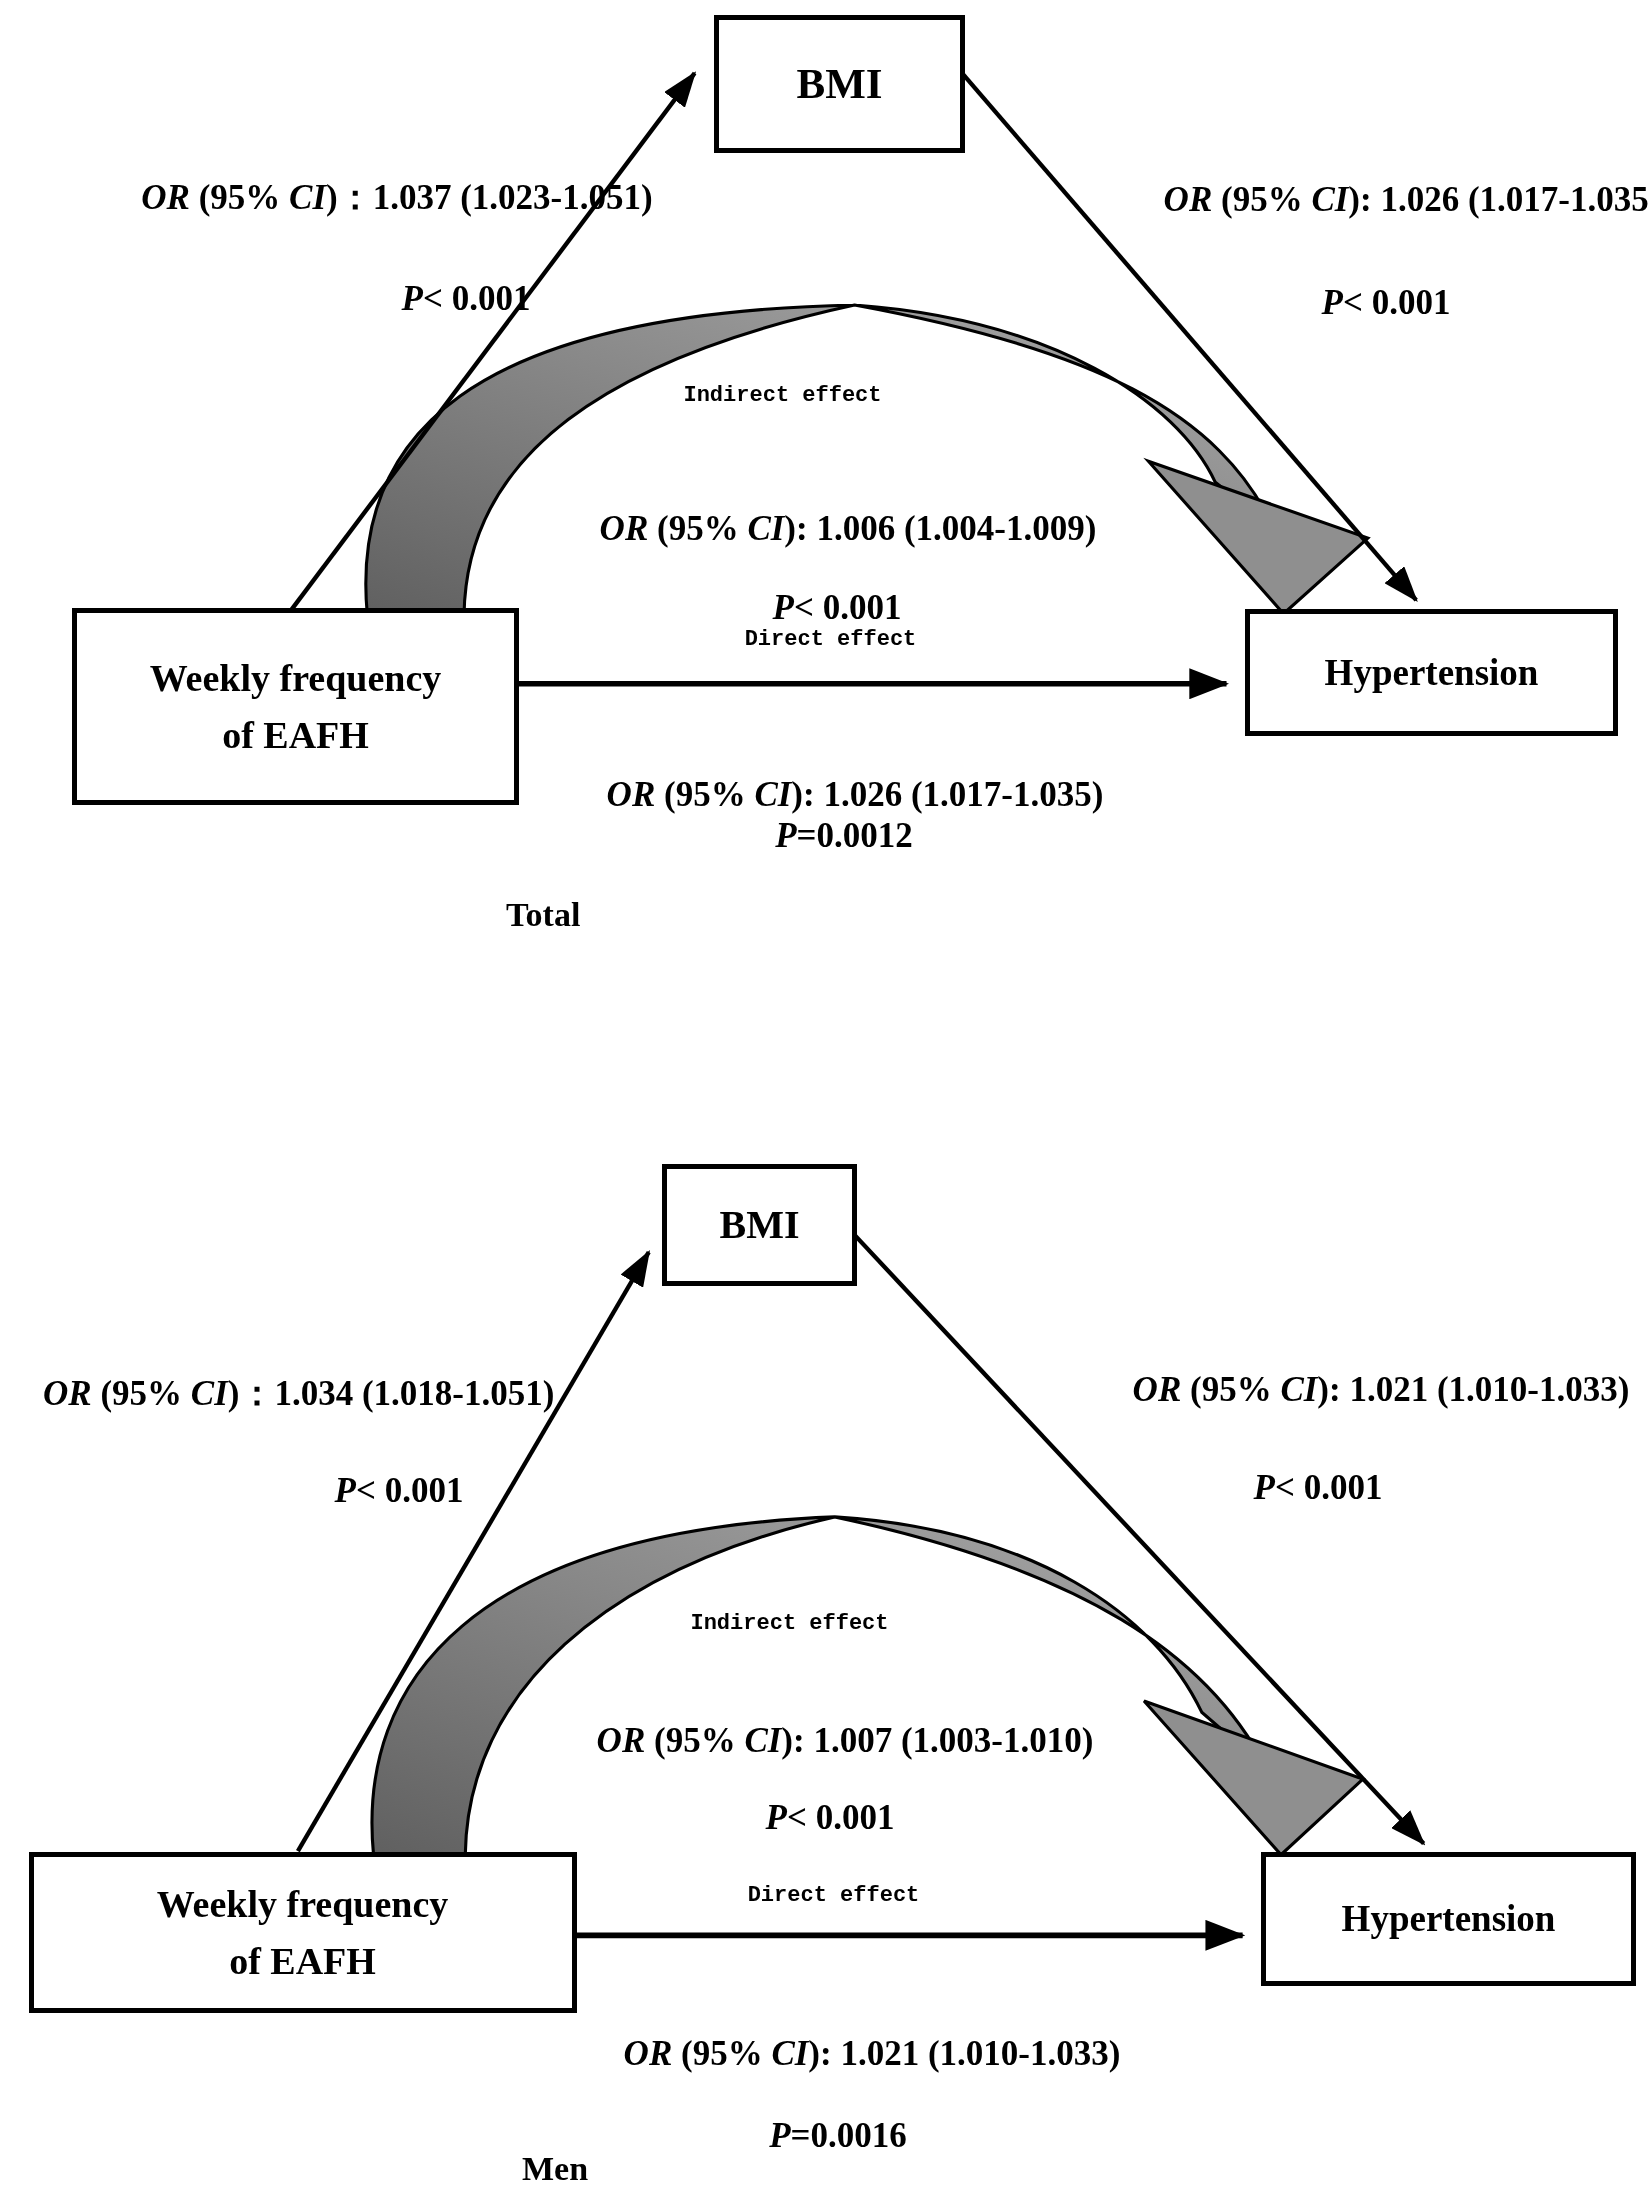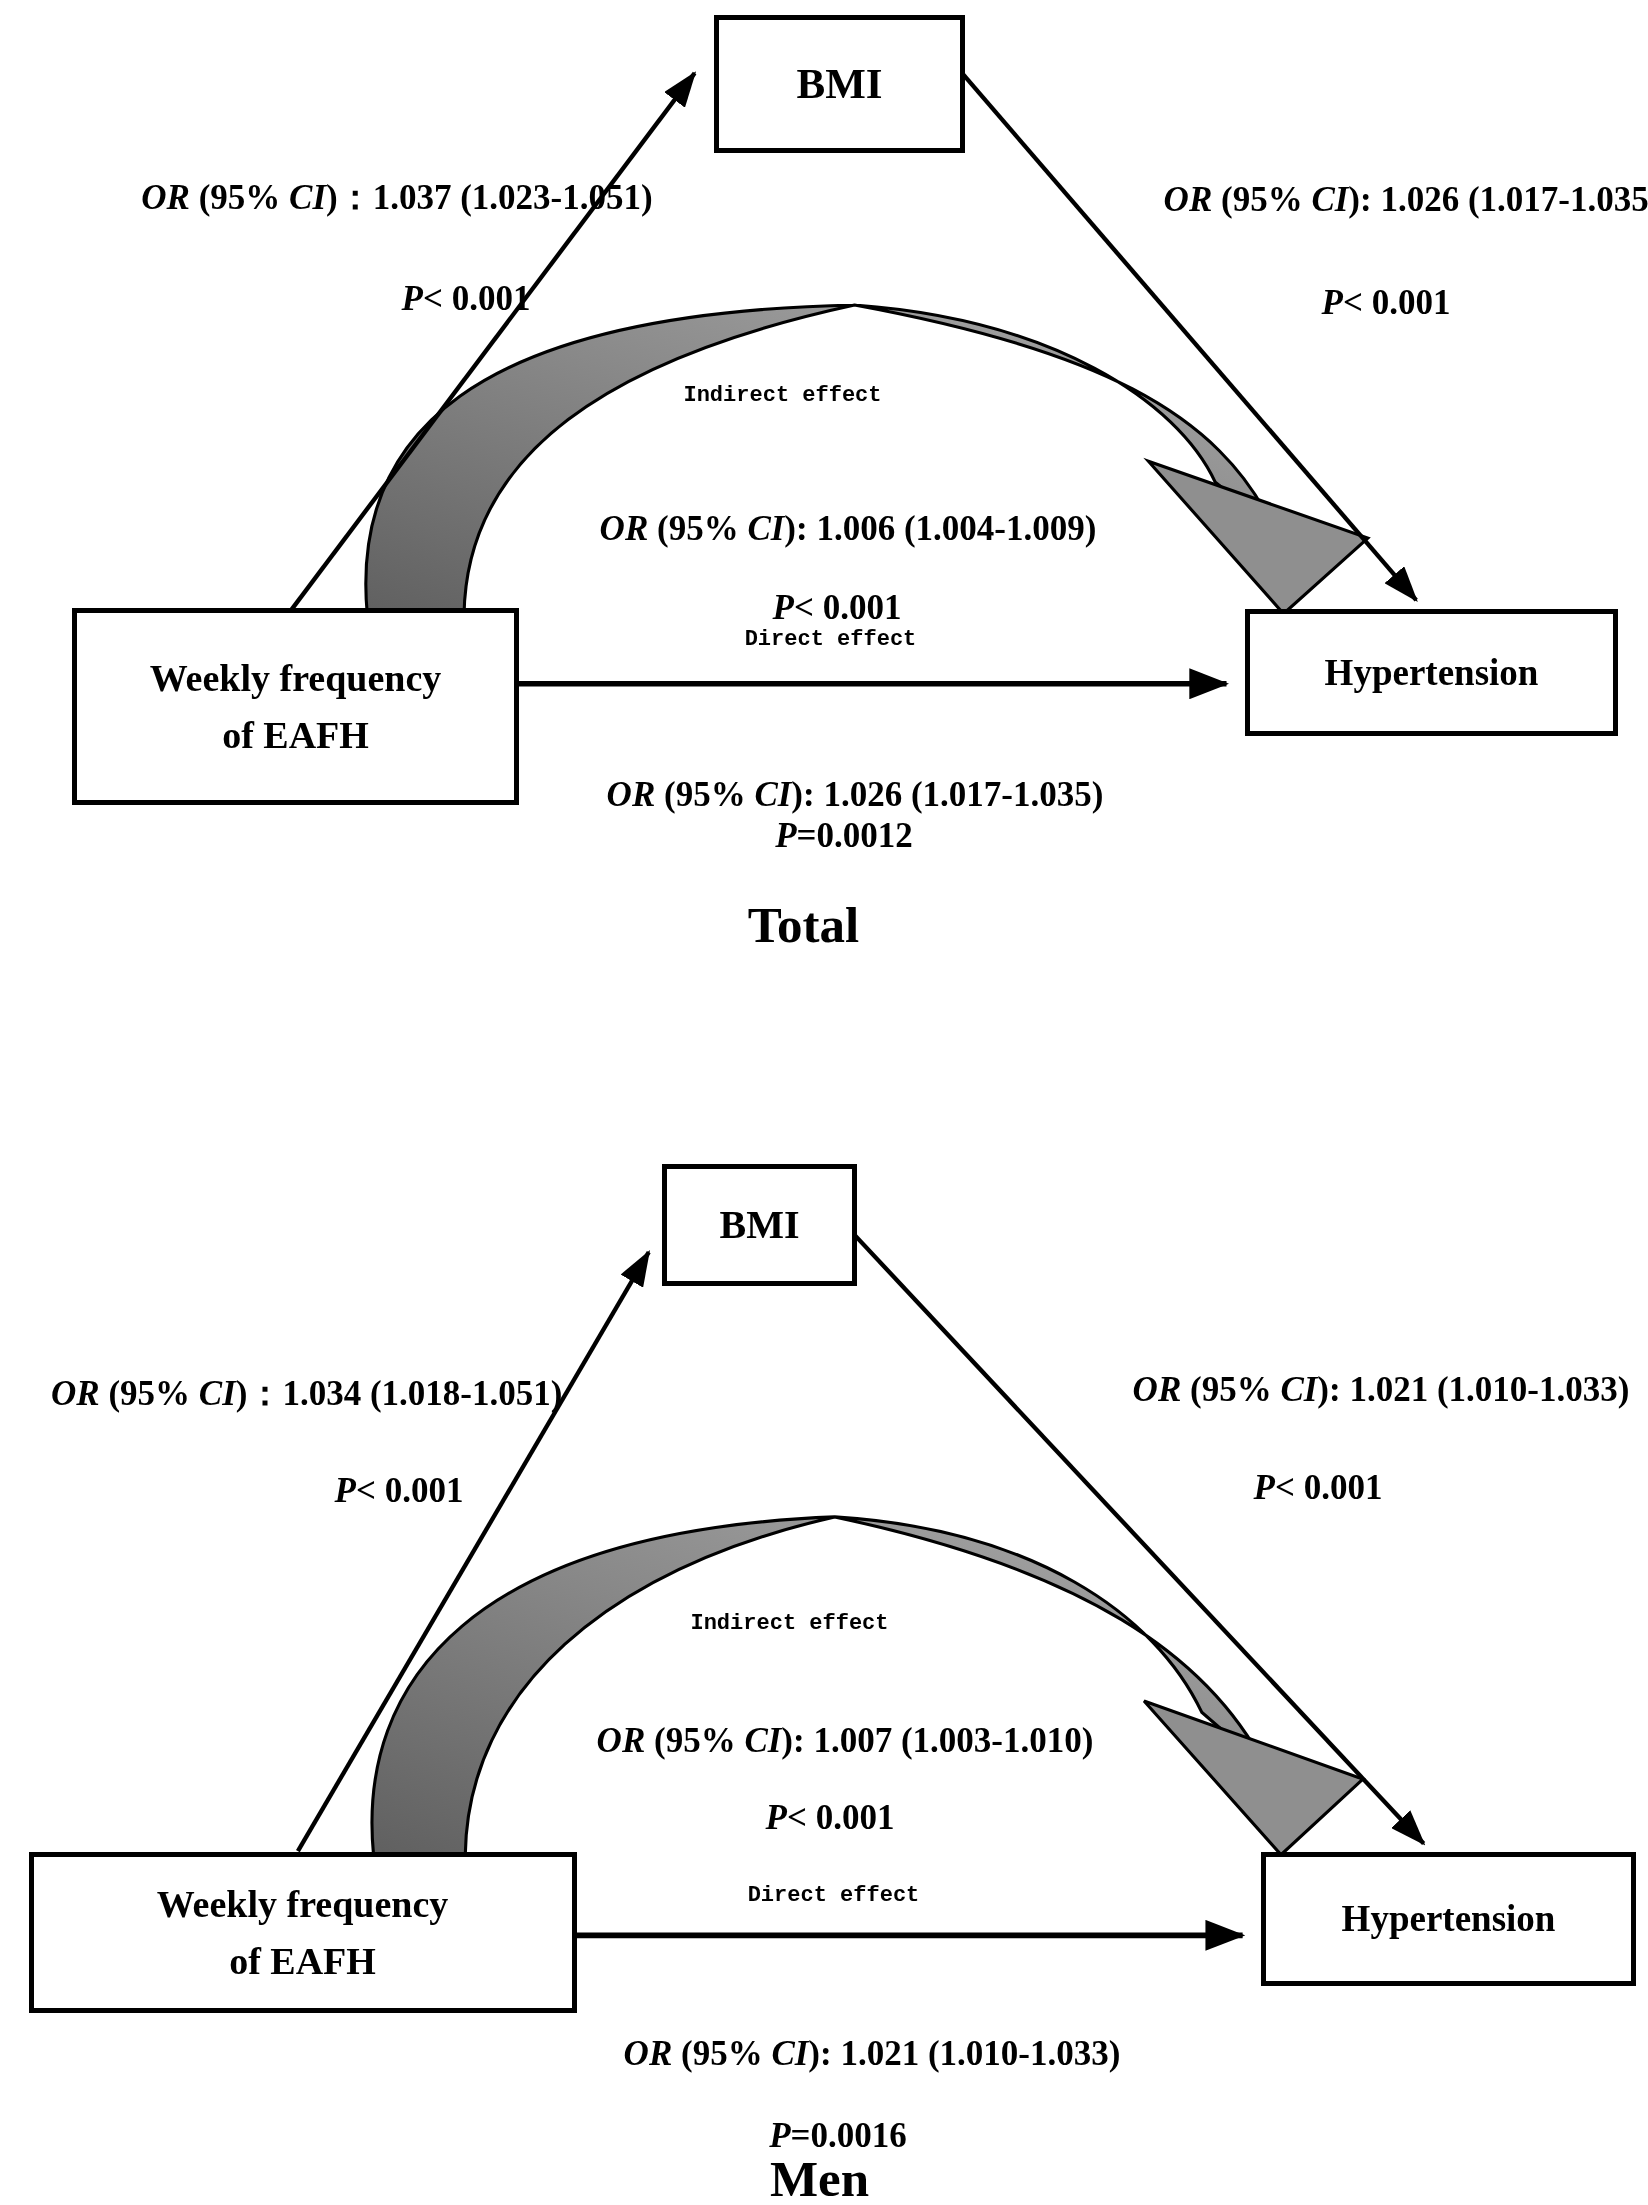--- a/index.html
+++ b/index.html
@@ -4,21 +4,21 @@
 <style>
   html,body{margin:0;padding:0;background:#fff;}
   #fig{position:relative;width:1649px;height:2205px;background:#fff;
        font-family:"Liberation Serif","DejaVu Serif",serif;font-weight:bold;color:#000;overflow:hidden;}
   #arrows{position:absolute;left:0;top:0;z-index:1;}
   .box{position:absolute;background:#fff;border:5.6px solid #000;z-index:3;
        display:flex;flex-direction:column;align-items:center;justify-content:center;text-align:center;margin-left:8px;}
   .box .bigtxt{line-height:1.5;}
   .stat{position:absolute;width:595px;text-align:center;font-size:35px;white-space:pre;z-index:4;}
   .lbl{position:absolute;width:595px;text-align:center;font-size:22px;z-index:4;font-family:Liberation Mono, monospace;}
-  .ttl{position:absolute;width:595px;text-align:center;font-size:51px;z-index:4;}
+  .ttl{position:absolute;width:595px;text-align:left;font-size:34px;z-index:4;}
   .it{font-style:italic;}
 </style>
 </head>
 <body>
 
 <div id="fig">
 
   <svg id="arrows" width="1649" height="2205" viewBox="0 0 2659 3557">
     <defs>
       <linearGradient id="bandGrad" x1="0%" y1="100%" x2="100%" y2="0%">
@@ -100,21 +100,21 @@
 
   <div class="box" style="left:20.5px;top:1852px;width:538px;height:151px;font-size:38px;">
     <div class="bigtxt">Weekly frequency</div>
     <div class="bigtxt">of EAFH</div>
   </div>
 
   <div class="box" style="left:1253px;top:1852px;width:365px;height:124px;font-size:37px;">
     <div class="bigtxt">Hypertension</div>
   </div>
 
-  <div class="stat" style="left:16px;top:1330px;width:546px;">
+  <div class="stat" style="left:8px;top:1330px;width:546px;">
     <span class="it">OR</span><span> (95% </span><span class="it">CI</span><span>)：</span><span>1.034 (1.018-1.051)</span>
   </div>
   <div class="stat" style="left:84px;top:1431px;">
     <span class="it">P</span><span>&lt; 0.001</span>
   </div>
 
   <div class="stat" style="left:1066px;top:1330px;">
     <span class="it">OR</span><span> (95% </span><span class="it">CI</span><span>): </span><span>1.021 (1.010-1.033)</span>
   </div>
   <div class="stat" style="left:1003px;top:1428px;">

